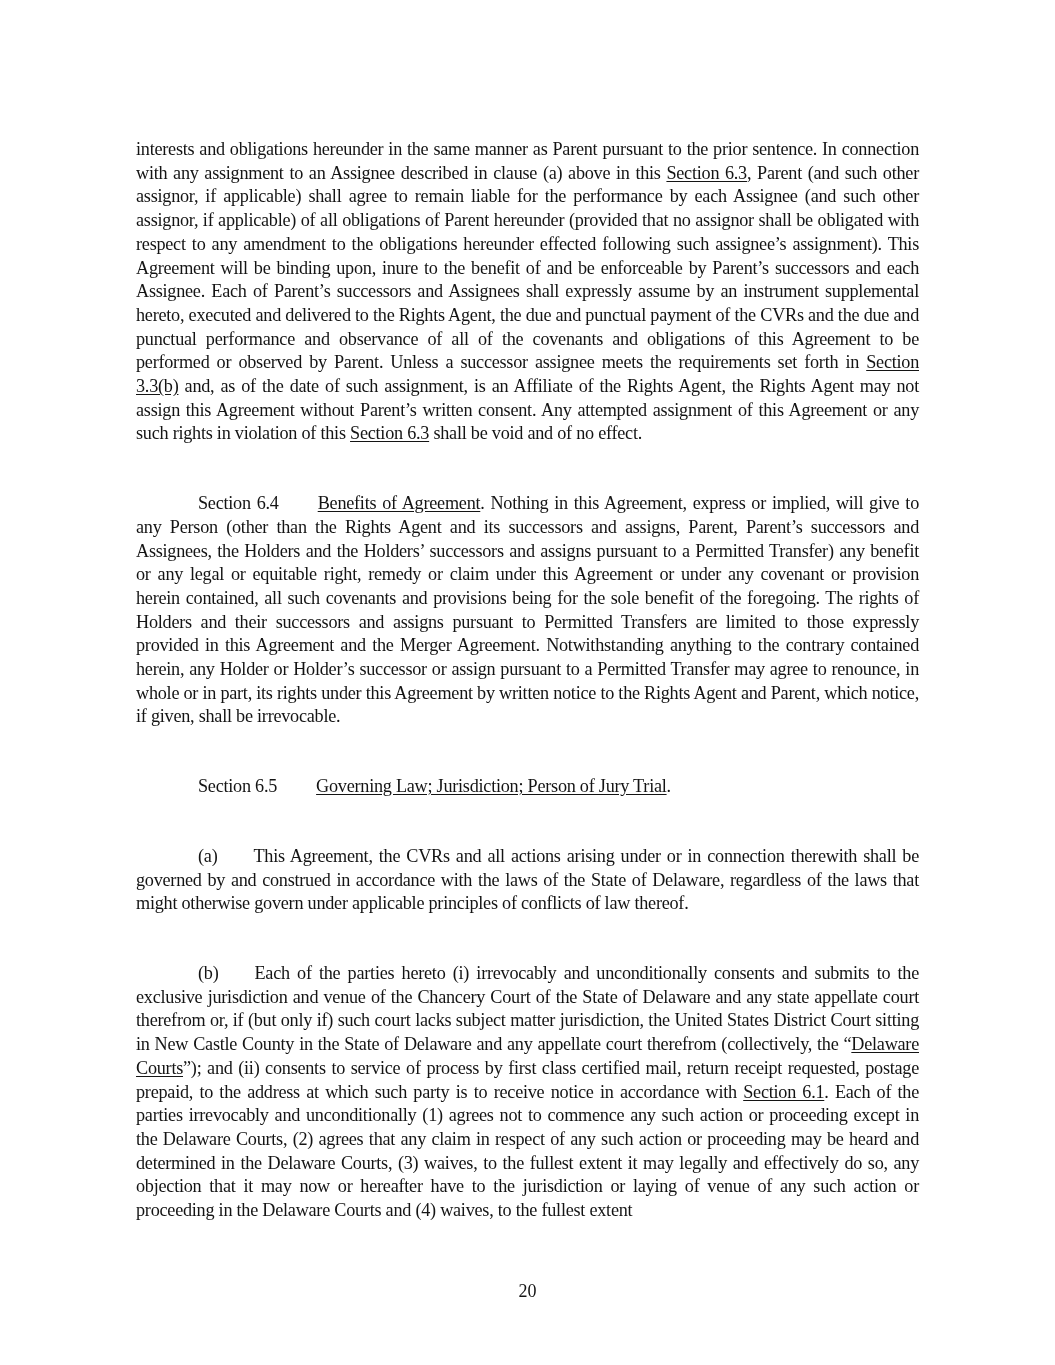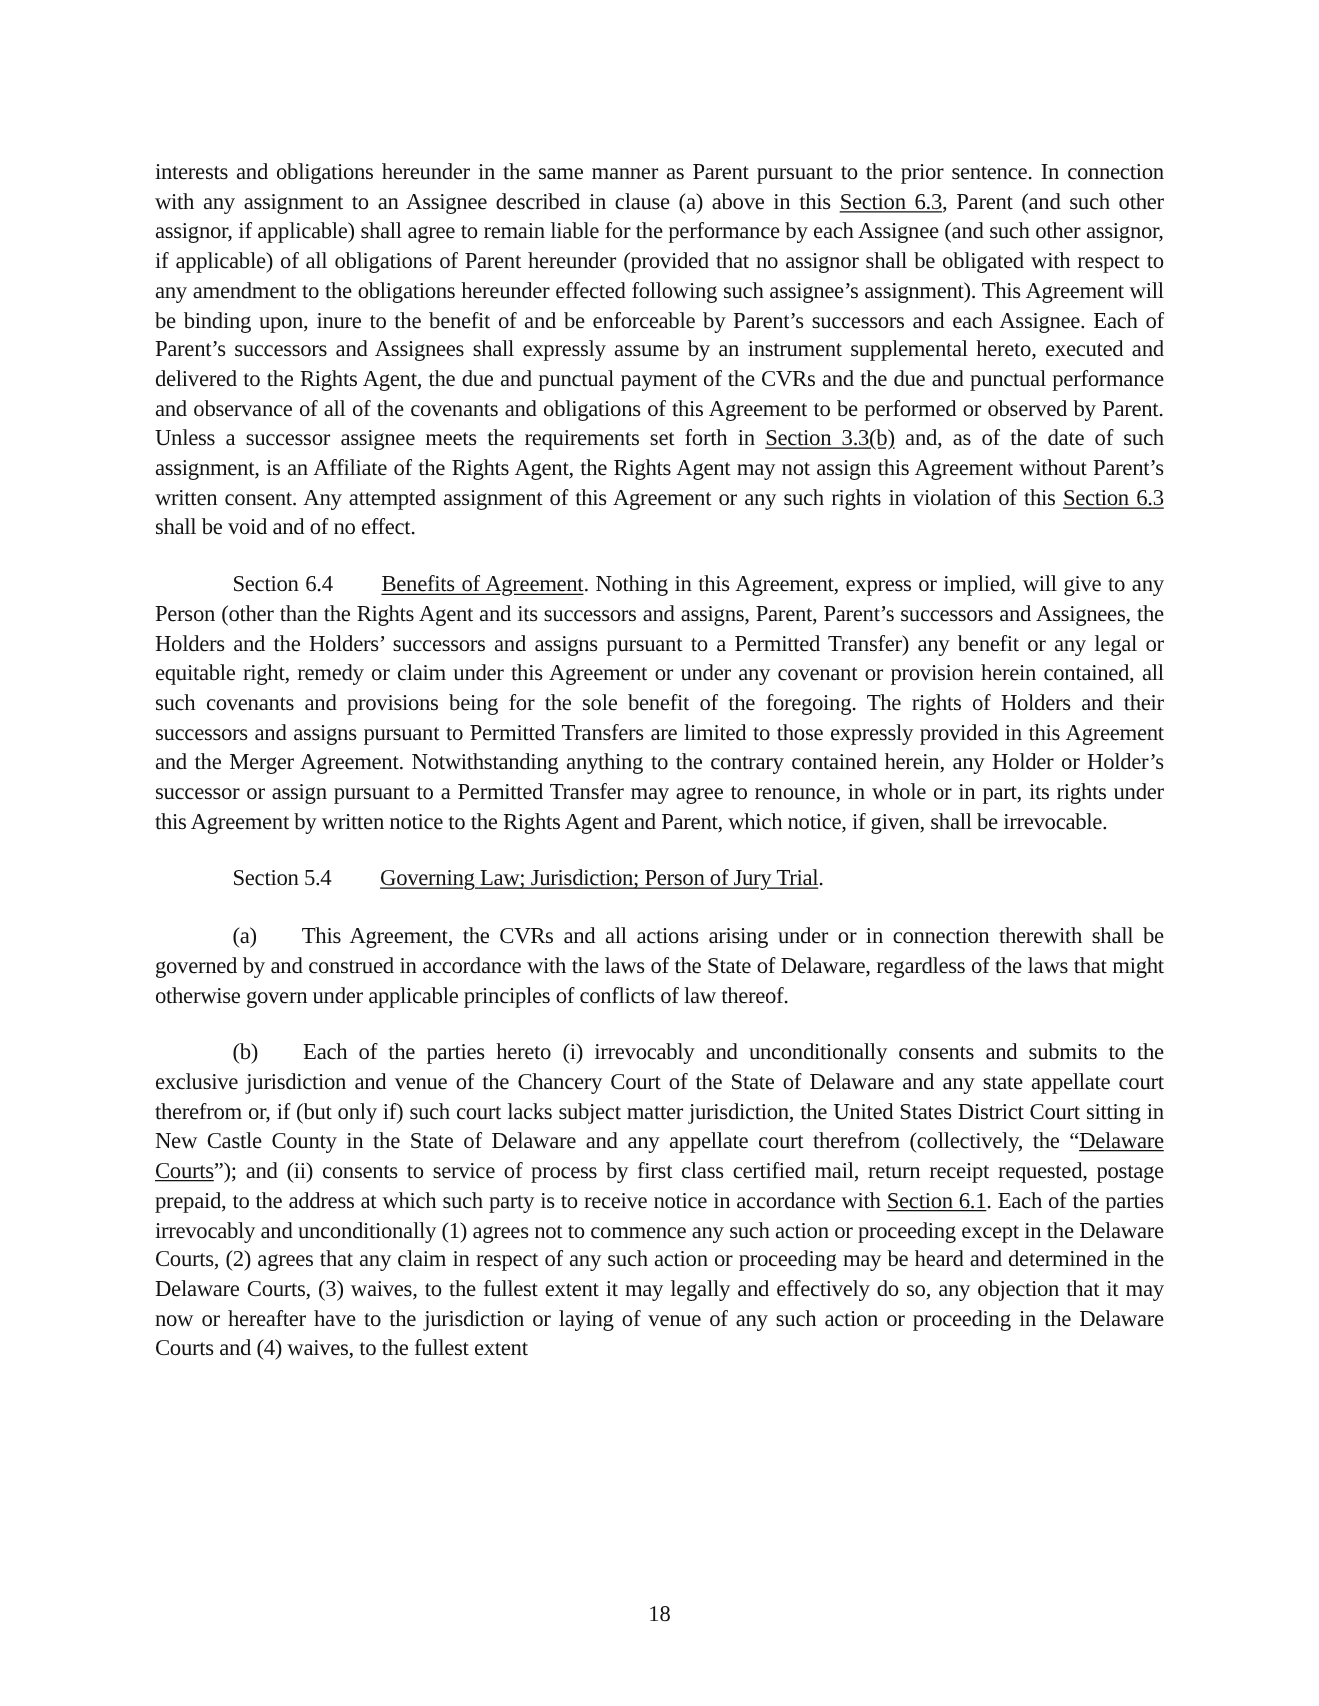--- a/index.html
+++ b/index.html
@@ -2,21 +2,21 @@
 <html><head>
 <meta charset="utf-8">
 <style>
   html, body { margin: 0; padding: 0; background: #ffffff; }
   body { width: 1055px; height: 1365px; position: relative; overflow: hidden; }
   .page {
     position: absolute; left: 124px; top: 126px; width: 807px;
     font-family: "Liberation Serif", serif; font-size: 18.2px; line-height: 23.7px;
     color: #141414; letter-spacing: -0.25px;
   }
-  .para { text-align: justify; margin: 0; }
+  .para { text-align: justify; margin: 12px; }
   .gap { height: 22px; }
   .indent1 { text-indent: 62px; }
   .u { text-decoration: underline; text-underline-offset: 2px; }
   .tab { display: inline-block; width: 62px; text-indent: 0; }
   .footer {
     position: absolute; left: 0; width: 1055px; top: 1281px; text-align: center;
     font-family: "Liberation Serif", serif; font-size: 18px; color: #141414;
   }
 </style>
 </head>
@@ -25,25 +25,25 @@
 <div class="page">
 
   <p class="para"><span>interests and obligations hereunder in the same manner as Parent pursuant to the prior sentence. In connection with any assignment to an Assignee described in clause (a) above in this </span><span class="u">Section 6.3</span><span>, Parent (and such other assignor, if applicable) shall agree to remain liable for the performance by each Assignee (and such other assignor, if applicable) of all obligations of Parent hereunder (provided that no assignor shall be obligated with respect to any amendment to the obligations hereunder effected following such assignee’s assignment). This Agreement will be binding upon, inure to the benefit of and be enforceable by Parent’s successors and each Assignee. Each of Parent’s successors and Assignees shall expressly assume by an instrument supplemental hereto, executed and delivered to the Rights Agent, the due and punctual payment of the CVRs and the due and punctual performance and observance of all of the covenants and obligations of this Agreement to be performed or observed by Parent. Unless a successor assignee meets the requirements set forth in </span><span class="u">Section 3.3(b)</span><span> and, as of the date of such assignment, is an Affiliate of the Rights Agent, the Rights Agent may not assign this Agreement without Parent’s written consent. Any attempted assignment of this Agreement or any such rights in violation of this </span><span class="u">Section 6.3</span><span> shall be void and of no effect.</span></p>
 
   <div class="gap"></div>
 
   <p class="para indent1"><span class="tab-num">Section 6.4</span><span class="tab" style="width:39px"></span><span class="u">Benefits of Agreement</span><span>. Nothing in this Agreement, express or implied, will give to any Person (other than the Rights Agent and its successors and assigns, Parent, Parent’s successors and Assignees, the Holders and the Holders’ successors and assigns pursuant to a Permitted Transfer) any benefit or any legal or equitable right, remedy or claim under this Agreement or under any covenant or provision herein contained, all such covenants and provisions being for the sole benefit of the foregoing. The rights of Holders and their successors and assigns pursuant to Permitted Transfers are limited to those expressly provided in this Agreement and the Merger Agreement. Notwithstanding anything to the contrary contained herein, any Holder or Holder’s successor or assign pursuant to a Permitted Transfer may agree to renounce, in whole or in part, its rights under this Agreement by written notice to the Rights Agent and Parent, which notice, if given, shall be irrevocable.</span></p>
 
   <div class="gap"></div>
 
-  <p class="para indent1"><span>Section 5.4</span><span class="tab" style="width:39px"></span><span class="u">Governing Law; Jurisdiction; Person of Jury Trial</span><span>.</span></p>
+  <p class="para indent1"><span>Section 6.5</span><span class="tab" style="width:39px"></span><span class="u">Governing Law; Jurisdiction; Person of Jury Trial</span><span>.</span></p>
 
   <div class="gap"></div>
 
   <p class="para indent1"><span>(a)</span><span class="tab" style="width:36px"></span><span>This Agreement, the CVRs and all actions arising under or in connection therewith shall be governed by and construed in accordance with the laws of the State of Delaware, regardless of the laws that might otherwise govern under applicable principles of conflicts of law thereof.</span></p>
 
   <div class="gap"></div>
 
   <p class="para indent1"><span>(b)</span><span class="tab" style="width:36px"></span><span>Each of the parties hereto (i) irrevocably and unconditionally consents and submits to the exclusive jurisdiction and venue of the Chancery Court of the State of Delaware and any state appellate court therefrom or, if (but only if) such court lacks subject matter jurisdiction, the United States District Court sitting in New Castle County in the State of Delaware and any appellate court therefrom (collectively, the “</span><span class="u">Delaware Courts</span><span>”); and (ii) consents to service of process by first class certified mail, return receipt requested, postage prepaid, to the address at which such party is to receive notice in accordance with </span><span class="u">Section 6.1</span><span>. Each of the parties irrevocably and unconditionally (1) agrees not to commence any such action or proceeding except in the Delaware Courts, (2) agrees that any claim in respect of any such action or proceeding may be heard and determined in the Delaware Courts, (3) waives, to the fullest extent it may legally and effectively do so, any objection that it may now or hereafter have to the jurisdiction or laying of venue of any such action or proceeding in the Delaware Courts and (4) waives, to the fullest extent</span></p>
 
 </div>
 
-<div class="footer">18</div>
+<div class="footer">20</div>
 
 </body></html>

